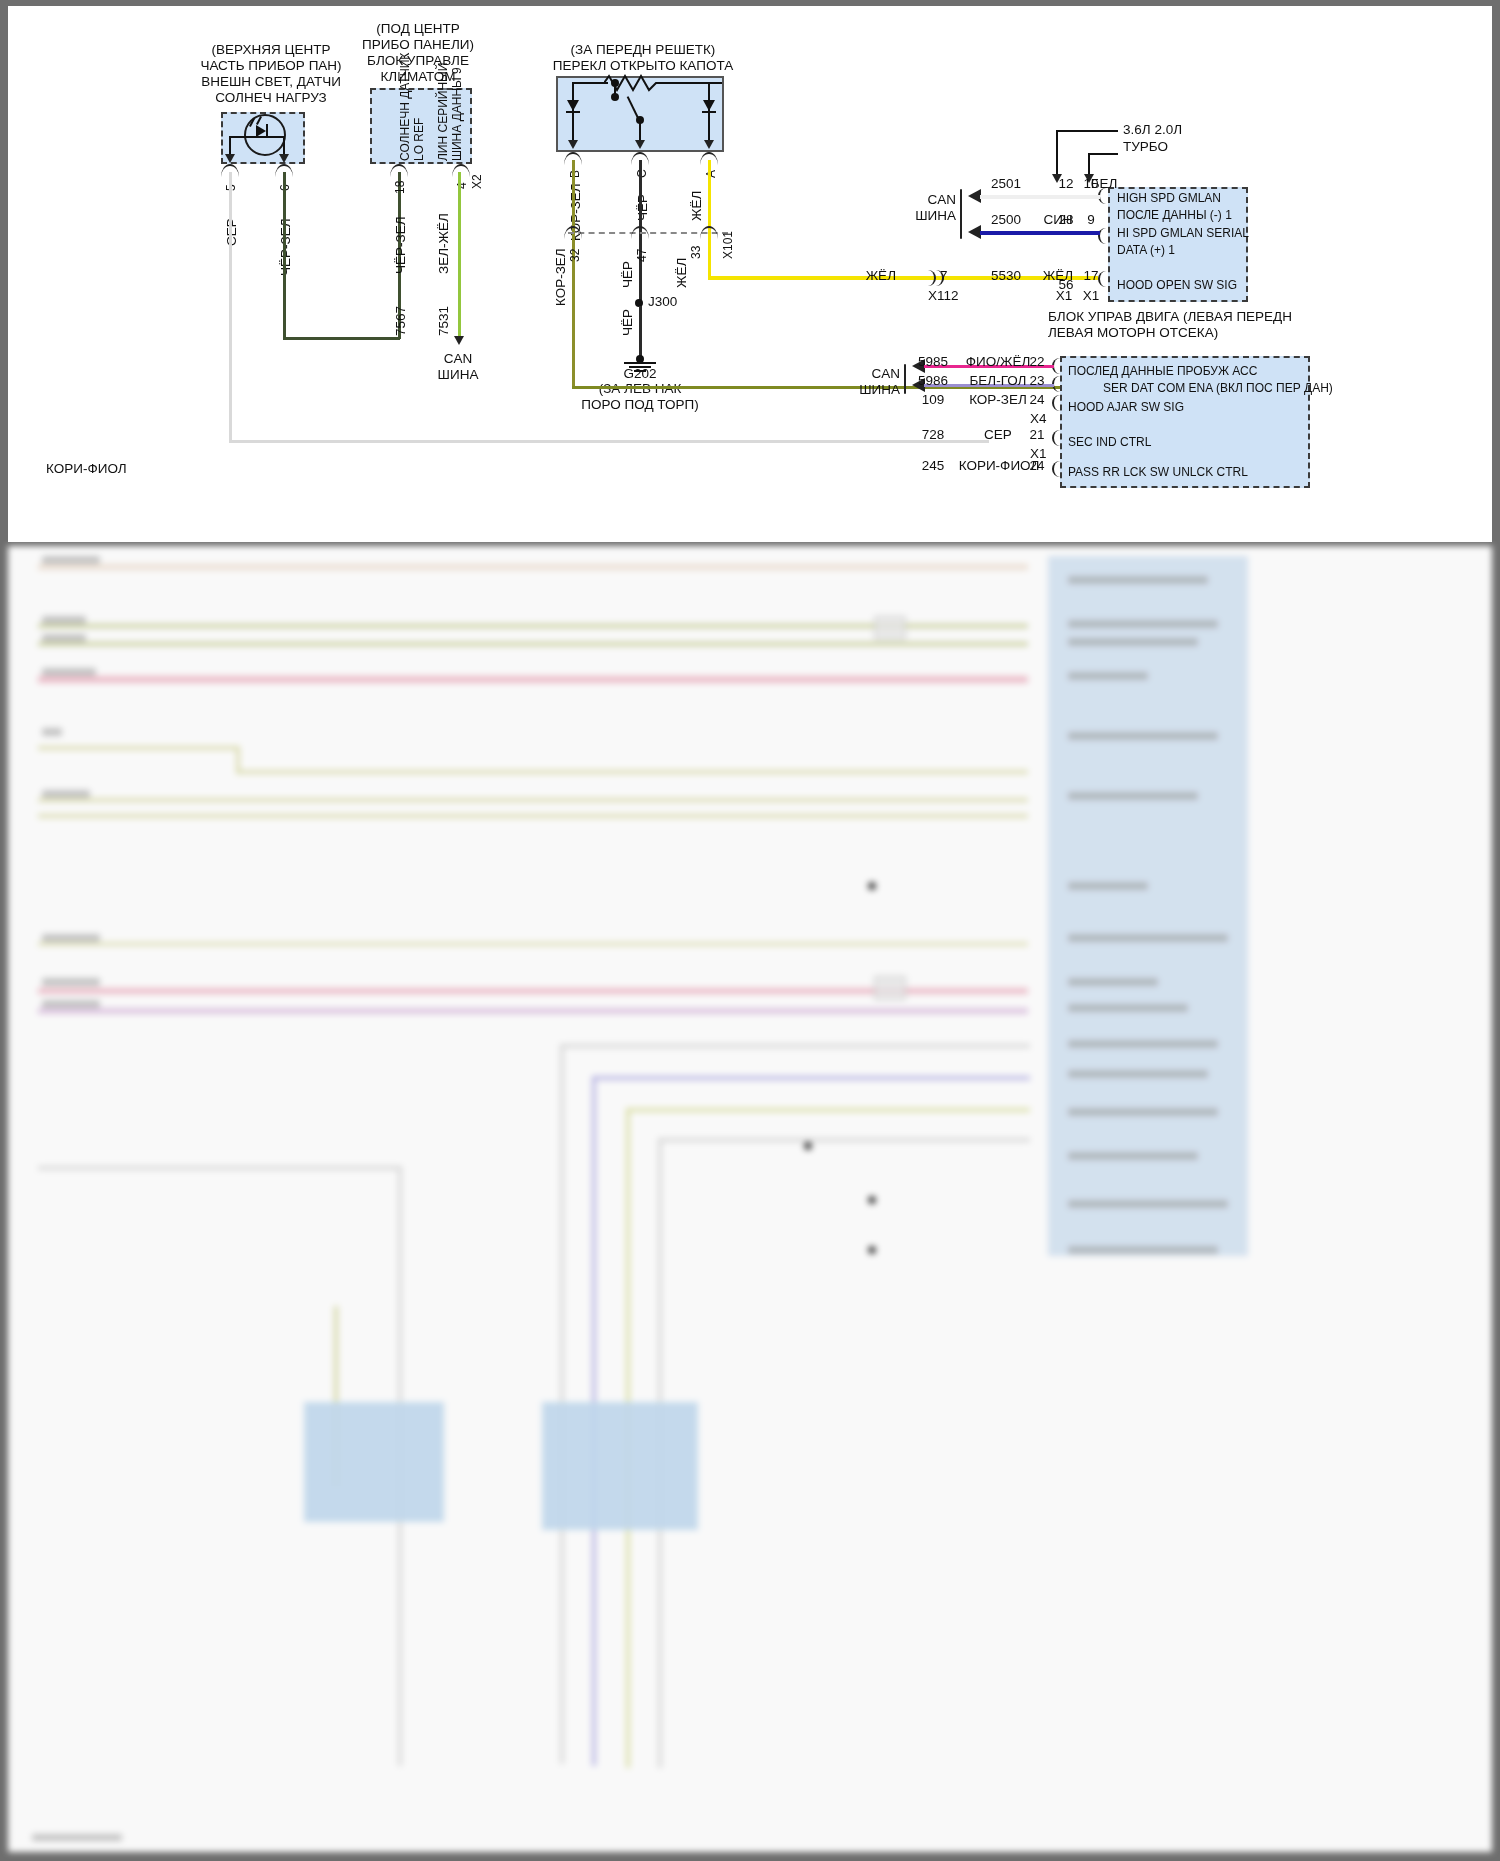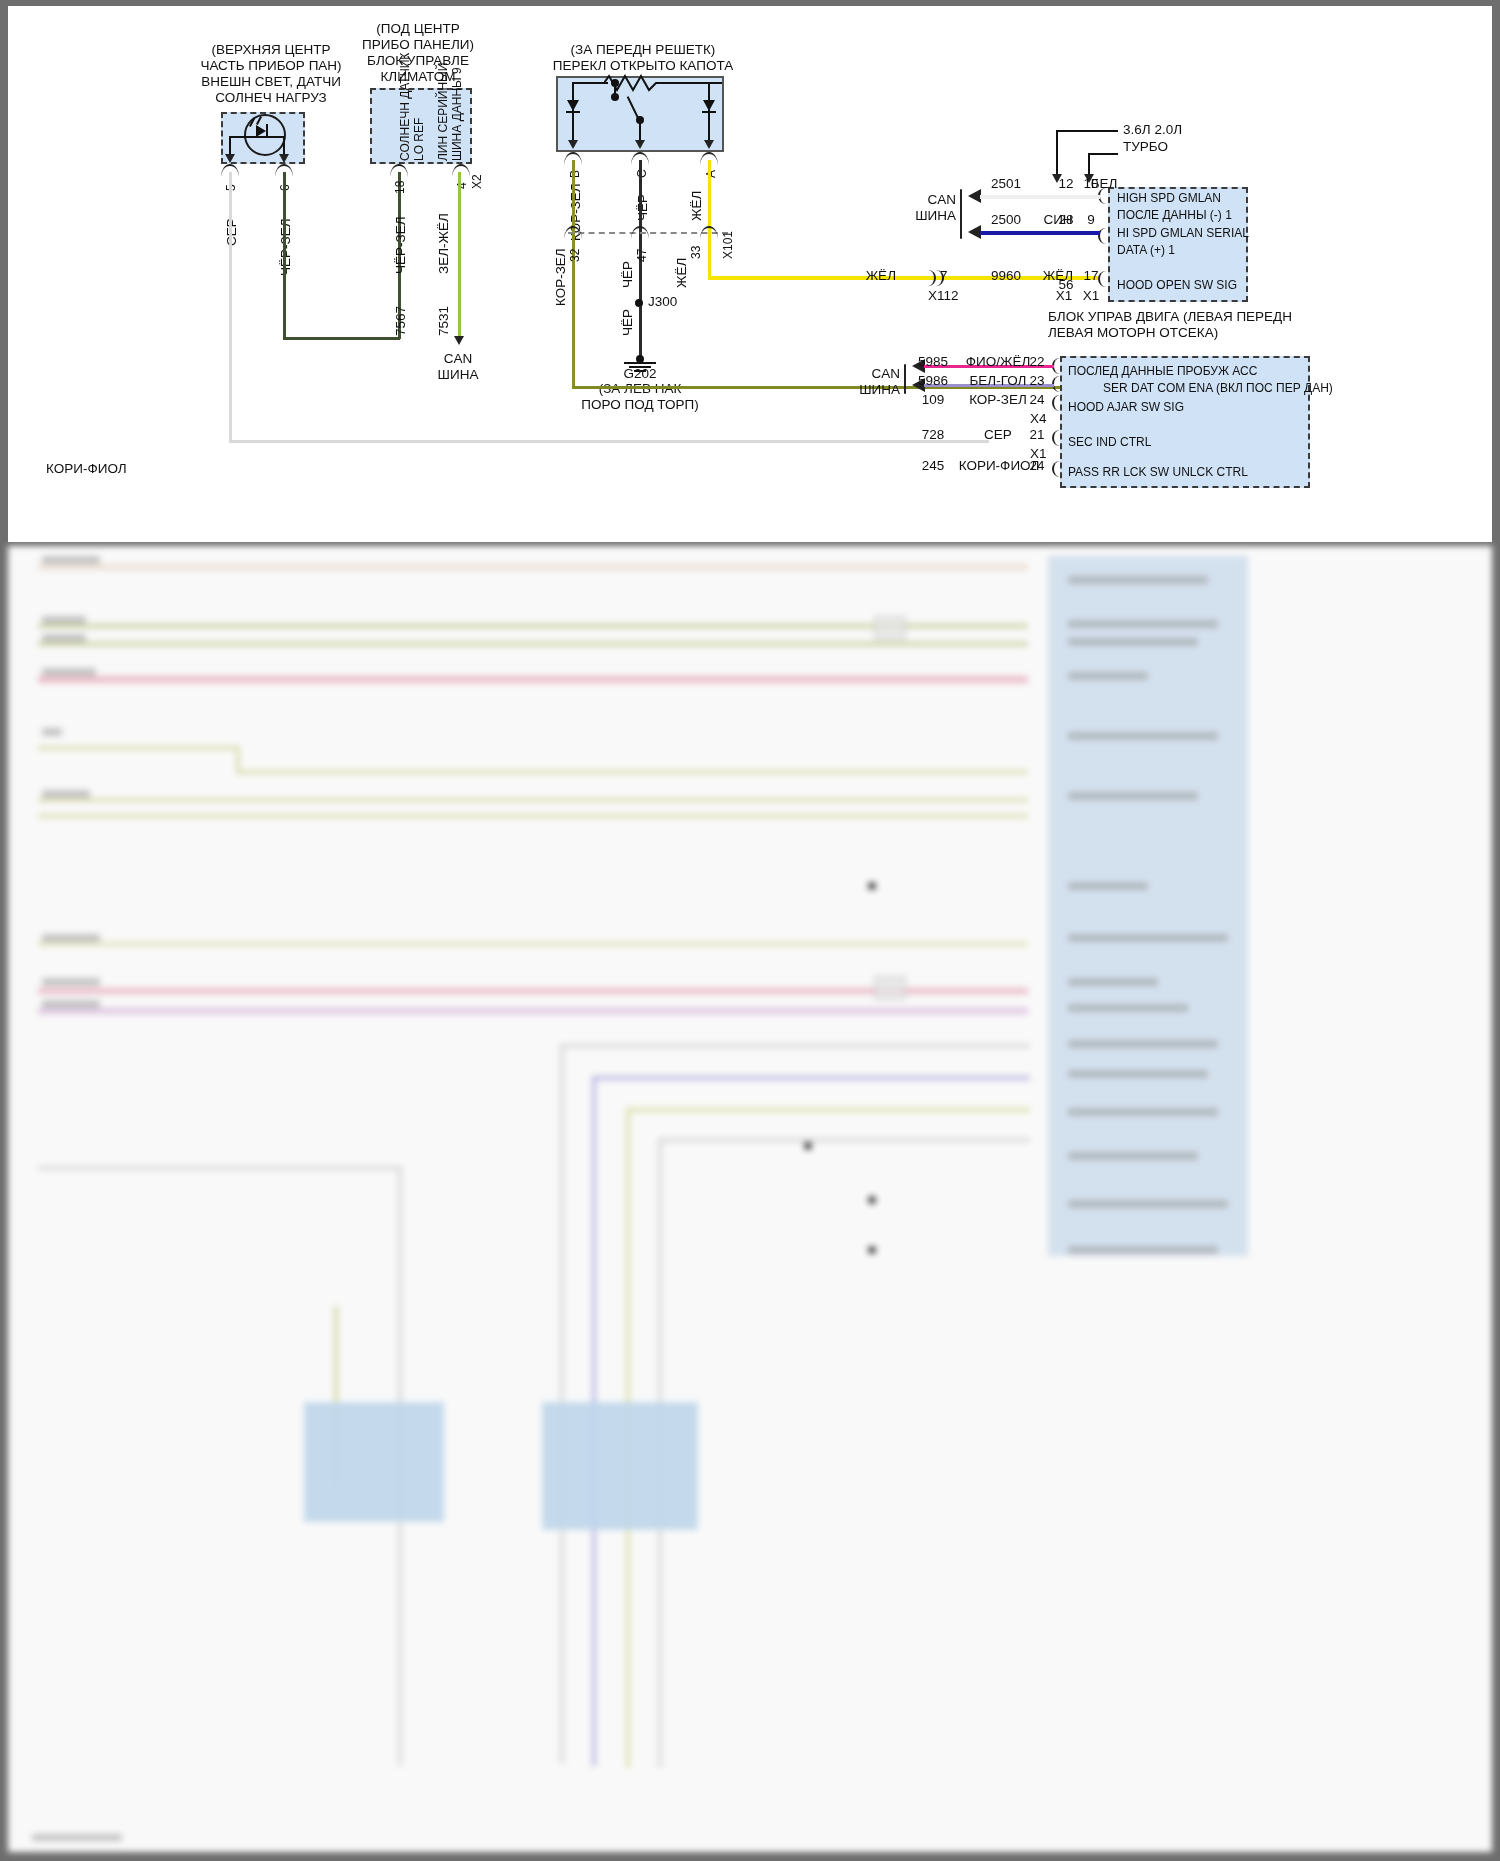--- a/index.html
+++ b/index.html
@@ -247,21 +247,21 @@
     <div class="t c" style="left:1030px;top:206px;width:40px;">СИН</div>
     <div class="t c" style="left:1038px;top:206px;width:40px;">28</div>
     <div class="t c" style="left:1068px;top:206px;width:30px;">9</div>
 
     <div class="w wh c-yellow" style="left:700px;top:270px;width:390px;height:4px;"></div>
     <div class="t r" style="left:848px;top:262px;width:40px;">ЖЁЛ</div>
     <div class="connR" style="left:912px;top:264px;"></div>
     <div class="connR" style="left:920px;top:264px;"></div>
     <div class="t" style="left:932px;top:262px;">7</div>
     <div class="t" style="left:920px;top:282px;">X112</div>
-    <div class="t c" style="left:975px;top:262px;width:46px;">9960</div>
+    <div class="t c" style="left:975px;top:262px;width:46px;">5530</div>
     <div class="t c" style="left:1030px;top:262px;width:40px;">ЖЁЛ</div>
     <div class="t c" style="left:1038px;top:271px;width:40px;">56</div>
     <div class="t c" style="left:1068px;top:262px;width:30px;">17</div>
     <div class="t c" style="left:1036px;top:282px;width:40px;">X1</div>
     <div class="t c" style="left:1066px;top:282px;width:34px;">X1</div>
 
     <div class="dashbox" style="left:1052px;top:350px;width:250px;height:132px;"></div>
     <div class="t small" style="left:1060px;top:358px;">ПОСЛЕД ДАННЫЕ ПРОБУЖ АСС</div>
     <div class="t small" style="left:1060px;top:375px;margin-left:35px;">SER DAT COM ENA (ВКЛ ПОС ПЕР ДАН)</div>
     <div class="t small" style="left:1060px;top:394px;">HOOD AJAR SW SIG</div>

